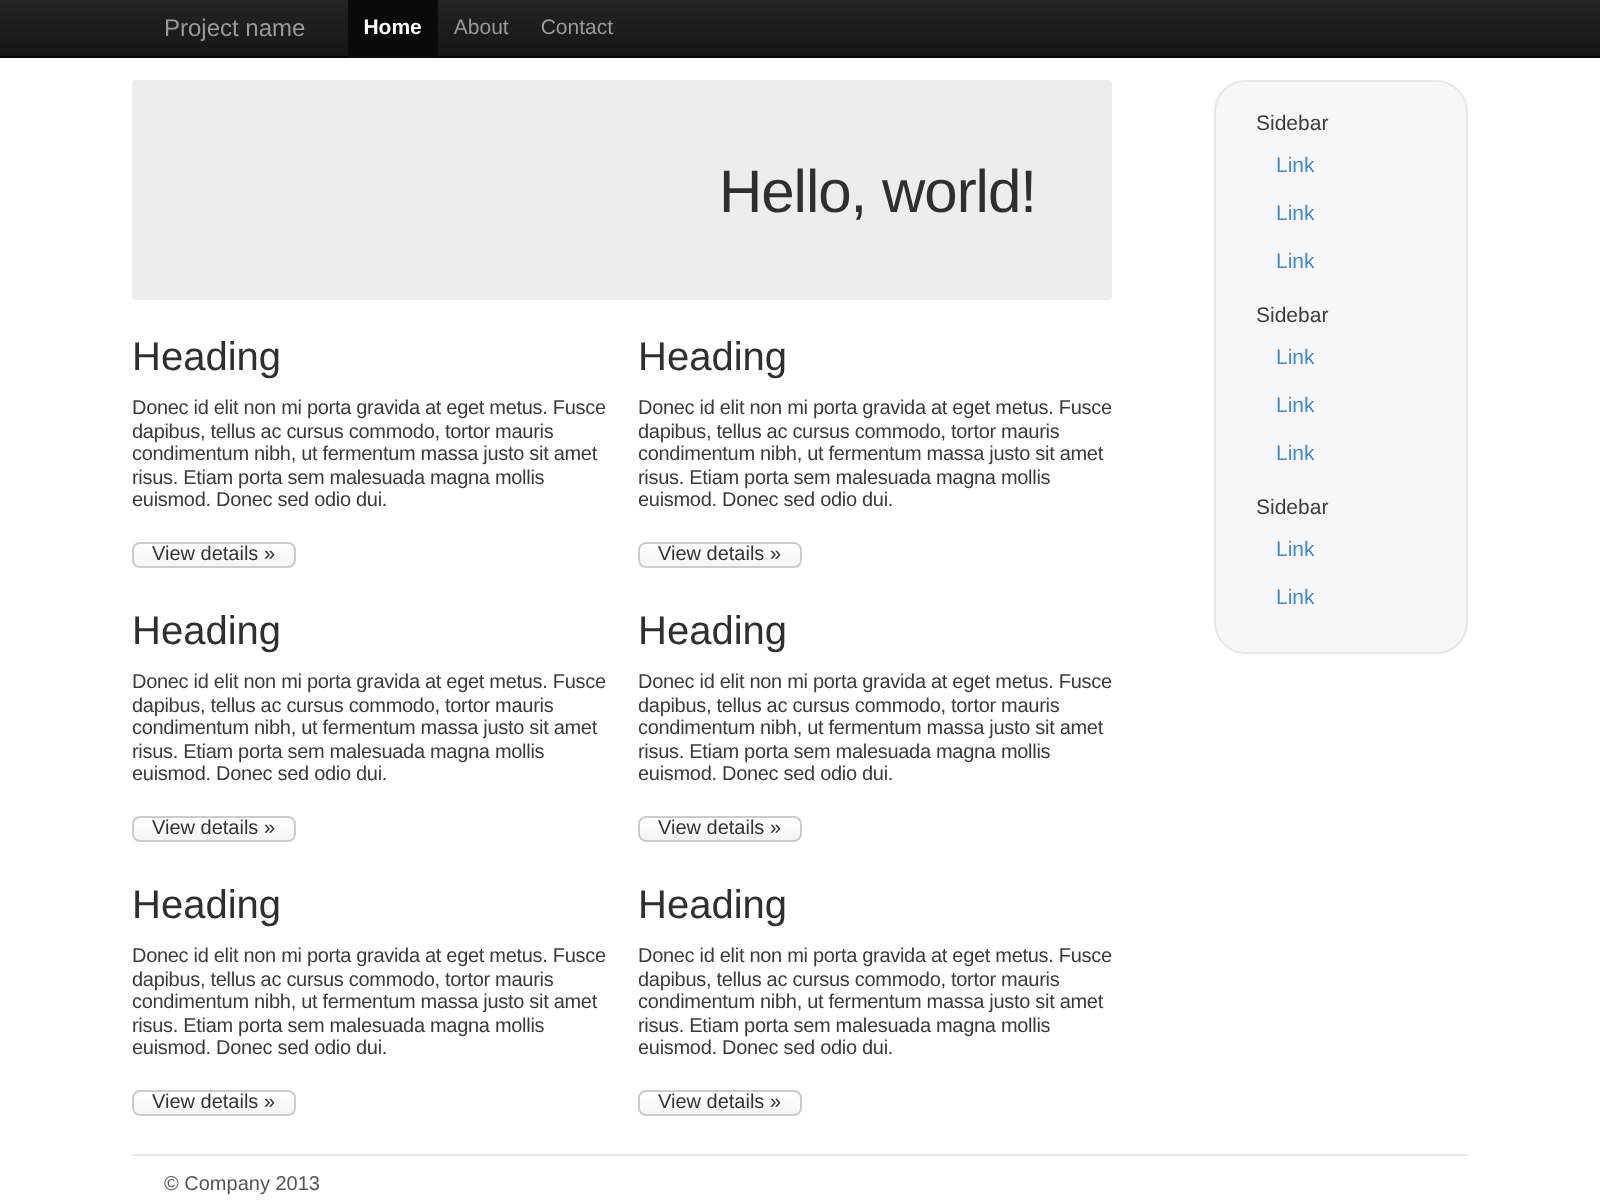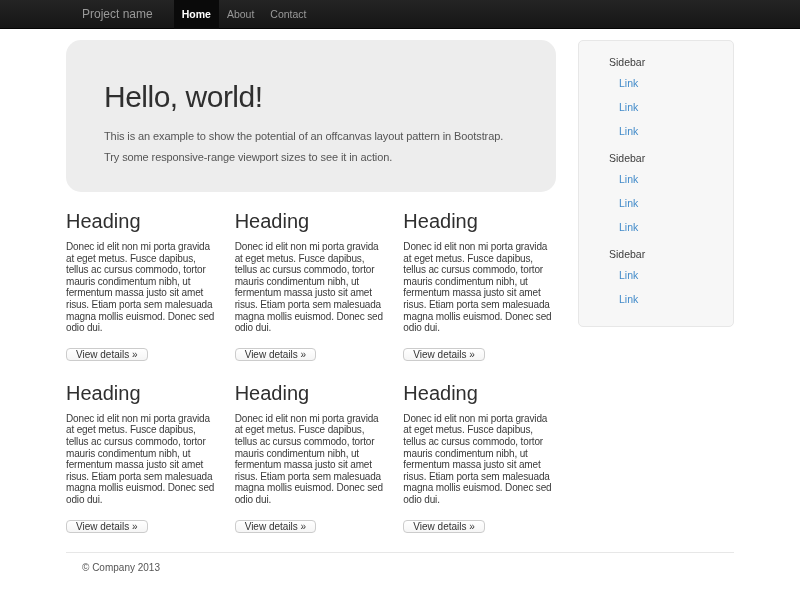--- a/index.html
+++ b/index.html
@@ -54,30 +54,32 @@
 
   
   .container { width: 668px; margin: 0 auto; }
   .row { display: flex; gap: 22px; align-items: flex-start; }
   .main-col { width: 490px; flex: 0 0 490px; }
   .sidebar {
     flex: 1;
     margin-top: 11px;
     background: #f7f7f7;
     border: 1px solid #e7e7e7;
-    border-radius: 5px;
-    padding: 13px 10px 14px 20px;
+    border-radius: 16px;
+    padding: 13px 10px 14px 10px;
+    margin-left: 29px;
   }
 
   
   .jumbotron {
     margin-top: 11px;
     background: #ededed;
-    border-radius: 15px;
+    border-radius: 2px;
     padding: 26px 38px 24px 38px;
+    text-align: right;
   }
   .jumbotron h1 {
     font-size: 30px;
     font-weight: 500;
     color: #2f2f2f;
     letter-spacing: -0.5px;
     line-height: 1.1;
     margin: 14px 0 13px 0;
   }
   .jumbotron p {
@@ -85,21 +87,21 @@
     line-height: 21px;
     letter-spacing: -0.1px;
     color: #555;
     max-width: 408px;
   }
 
   
   .cards-grid {
     margin-top: 18px;
     display: grid;
-    grid-template-columns: repeat(3, 1fr);
+    grid-template-columns: repeat(2, 1fr);
     column-gap: 16px;
     row-gap: 20px;
   }
   .card h2 {
     font-size: 20px;
     font-weight: 500;
     color: #2f2f2f;
     line-height: 1.1;
     margin: 0 0 9px 0;
   }
@@ -166,21 +168,20 @@
   </div>
 </header>
 
 <div class="container">
   <div class="row">
 
     <main class="main-col">
 
       <section class="jumbotron">
         <h1>Hello, world!</h1>
-        <p>This is an example to show the potential of an offcanvas layout pattern in Bootstrap. Try some responsive-range viewport sizes to see it in action.</p>
       </section>
 
       <div class="cards-grid">
         <article class="card">
           <h2>Heading</h2>
           <p>Donec id elit non mi porta gravida at eget metus. Fusce dapibus, tellus ac cursus commodo, tortor mauris condimentum nibh, ut fermentum massa justo sit amet risus. Etiam porta sem malesuada magna mollis euismod. Donec sed odio dui.</p>
           <a class="btn">View details »</a>
         </article>
         <article class="card">
           <h2>Heading</h2>

